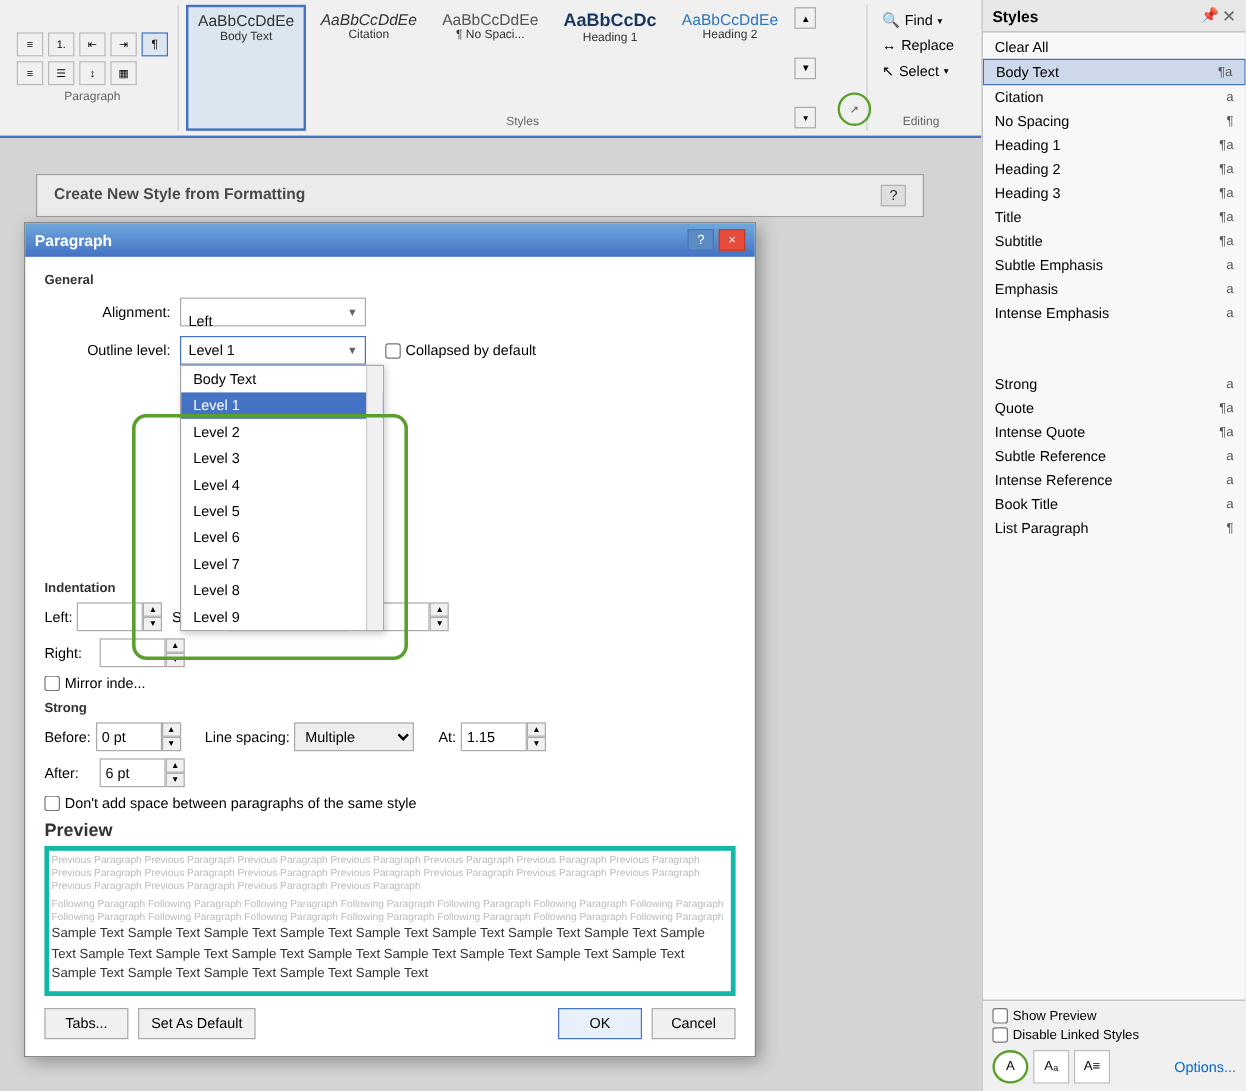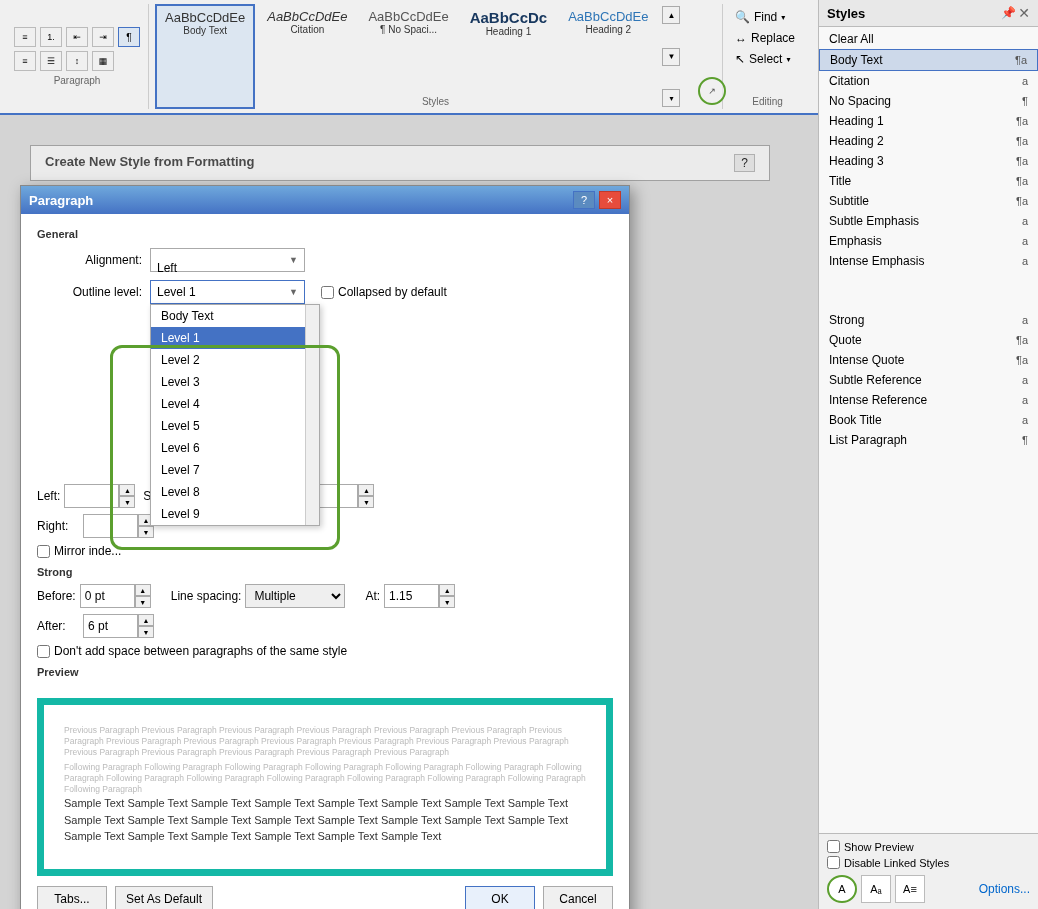--- a/index.html
+++ b/index.html
@@ -263,20 +263,21 @@
         <div style="padding:4px 10px;font-size:12px;cursor:pointer;">Level 6</div>
         <div style="padding:4px 10px;font-size:12px;cursor:pointer;">Level 7</div>
         <div style="padding:4px 10px;font-size:12px;cursor:pointer;">Level 8</div>
         <div style="padding:4px 10px;font-size:12px;cursor:pointer;">Level 9</div>
 
         <div style="position:absolute;right:0;top:0;width:14px;height:100%;background:#f0f0f0;border-left:1px solid #ccc;"></div>
       </div>
     </div>
 
     <div style="margin-top:180px;margin-bottom:8px;">
+      <div style="font-size:11px;font-weight:bold;color:#333;margin-bottom:6px;">Indentation</div>
       <div style="display:flex;gap:8px;">
         <div style="display:flex;align-items:center;gap:4px;">
           <label style="font-size:12px;">Left:</label>
           <div style="display:flex;align-items:center;">
             <input type="text" style="width: 55px; height: 24px; border: 1px solid rgb(170, 170, 170); padding: 0px 4px; font-size: 12px;" value="">
             <div style="display:flex;flex-direction:column;">
               <button style="width:16px;height:12px;background:#f0f0f0;border:1px solid #aaa;cursor:pointer;font-size:7px;padding:0;line-height:1;">▲</button>
               <button style="width:16px;height:12px;background:#f0f0f0;border:1px solid #aaa;cursor:pointer;font-size:7px;padding:0;line-height:1;">▼</button>
             </div>
           </div>
@@ -355,22 +356,22 @@
           </div>
         </div>
       </div>
       <div style="display:flex;align-items:center;gap:4px;margin-top:6px;">
         <input type="checkbox" style="">
         <label style="font-size:12px;">Don't add space between paragraphs of the same style</label>
       </div>
     </div>
 
     <div style="margin-bottom:10px;">
-      <div style="font-size:11px;font-weight:bold;color:#333;margin-bottom:20px;">Preview</div>
-      <div style="background:white;border:7px solid #14b8a6;padding:20px;min-height:120px;">
+      <div style="font-size:15px;font-weight:bold;color:#333;margin-bottom:4px;">Preview</div>
+      <div style="background:white;border:4px solid #14b8a6;padding:2px;min-height:120px;">
         <div style="font-size:8.5px;color:#bbb;line-height:1.3;margin-bottom:4px;">Previous Paragraph Previous Paragraph Previous Paragraph Previous Paragraph Previous Paragraph Previous Paragraph Previous Paragraph Previous Paragraph Previous Paragraph Previous Paragraph Previous Paragraph Previous Paragraph Previous Paragraph Previous Paragraph Previous Paragraph Previous Paragraph Previous Paragraph Previous Paragraph</div>
         <div style="font-size:8.5px;color:#bbb;line-height:1.3;">Following Paragraph Following Paragraph Following Paragraph Following Paragraph Following Paragraph Following Paragraph Following Paragraph Following Paragraph Following Paragraph Following Paragraph Following Paragraph Following Paragraph Following Paragraph Following Paragraph</div>
         <div style="font-size:11px;color:#333;line-height:1.5;margin-bottom:4px;">Sample Text Sample Text Sample Text Sample Text Sample Text Sample Text Sample Text Sample Text Sample Text Sample Text Sample Text Sample Text Sample Text Sample Text Sample Text Sample Text Sample Text Sample Text Sample Text Sample Text Sample Text Sample Text</div>
       </div>
     </div>
 
     <div style="display:flex;align-items:center;gap:8px;">
       <button style="height:26px;min-width:70px;border:1px solid #aaa;background:#f0f0f0;cursor:pointer;font-size:12px;padding:0 10px;">Tabs...</button>
       <button style="height:26px;min-width:90px;border:1px solid #aaa;background:#f0f0f0;cursor:pointer;font-size:12px;padding:0 10px;">Set As Default</button>
       <div style="flex:1;"></div>

